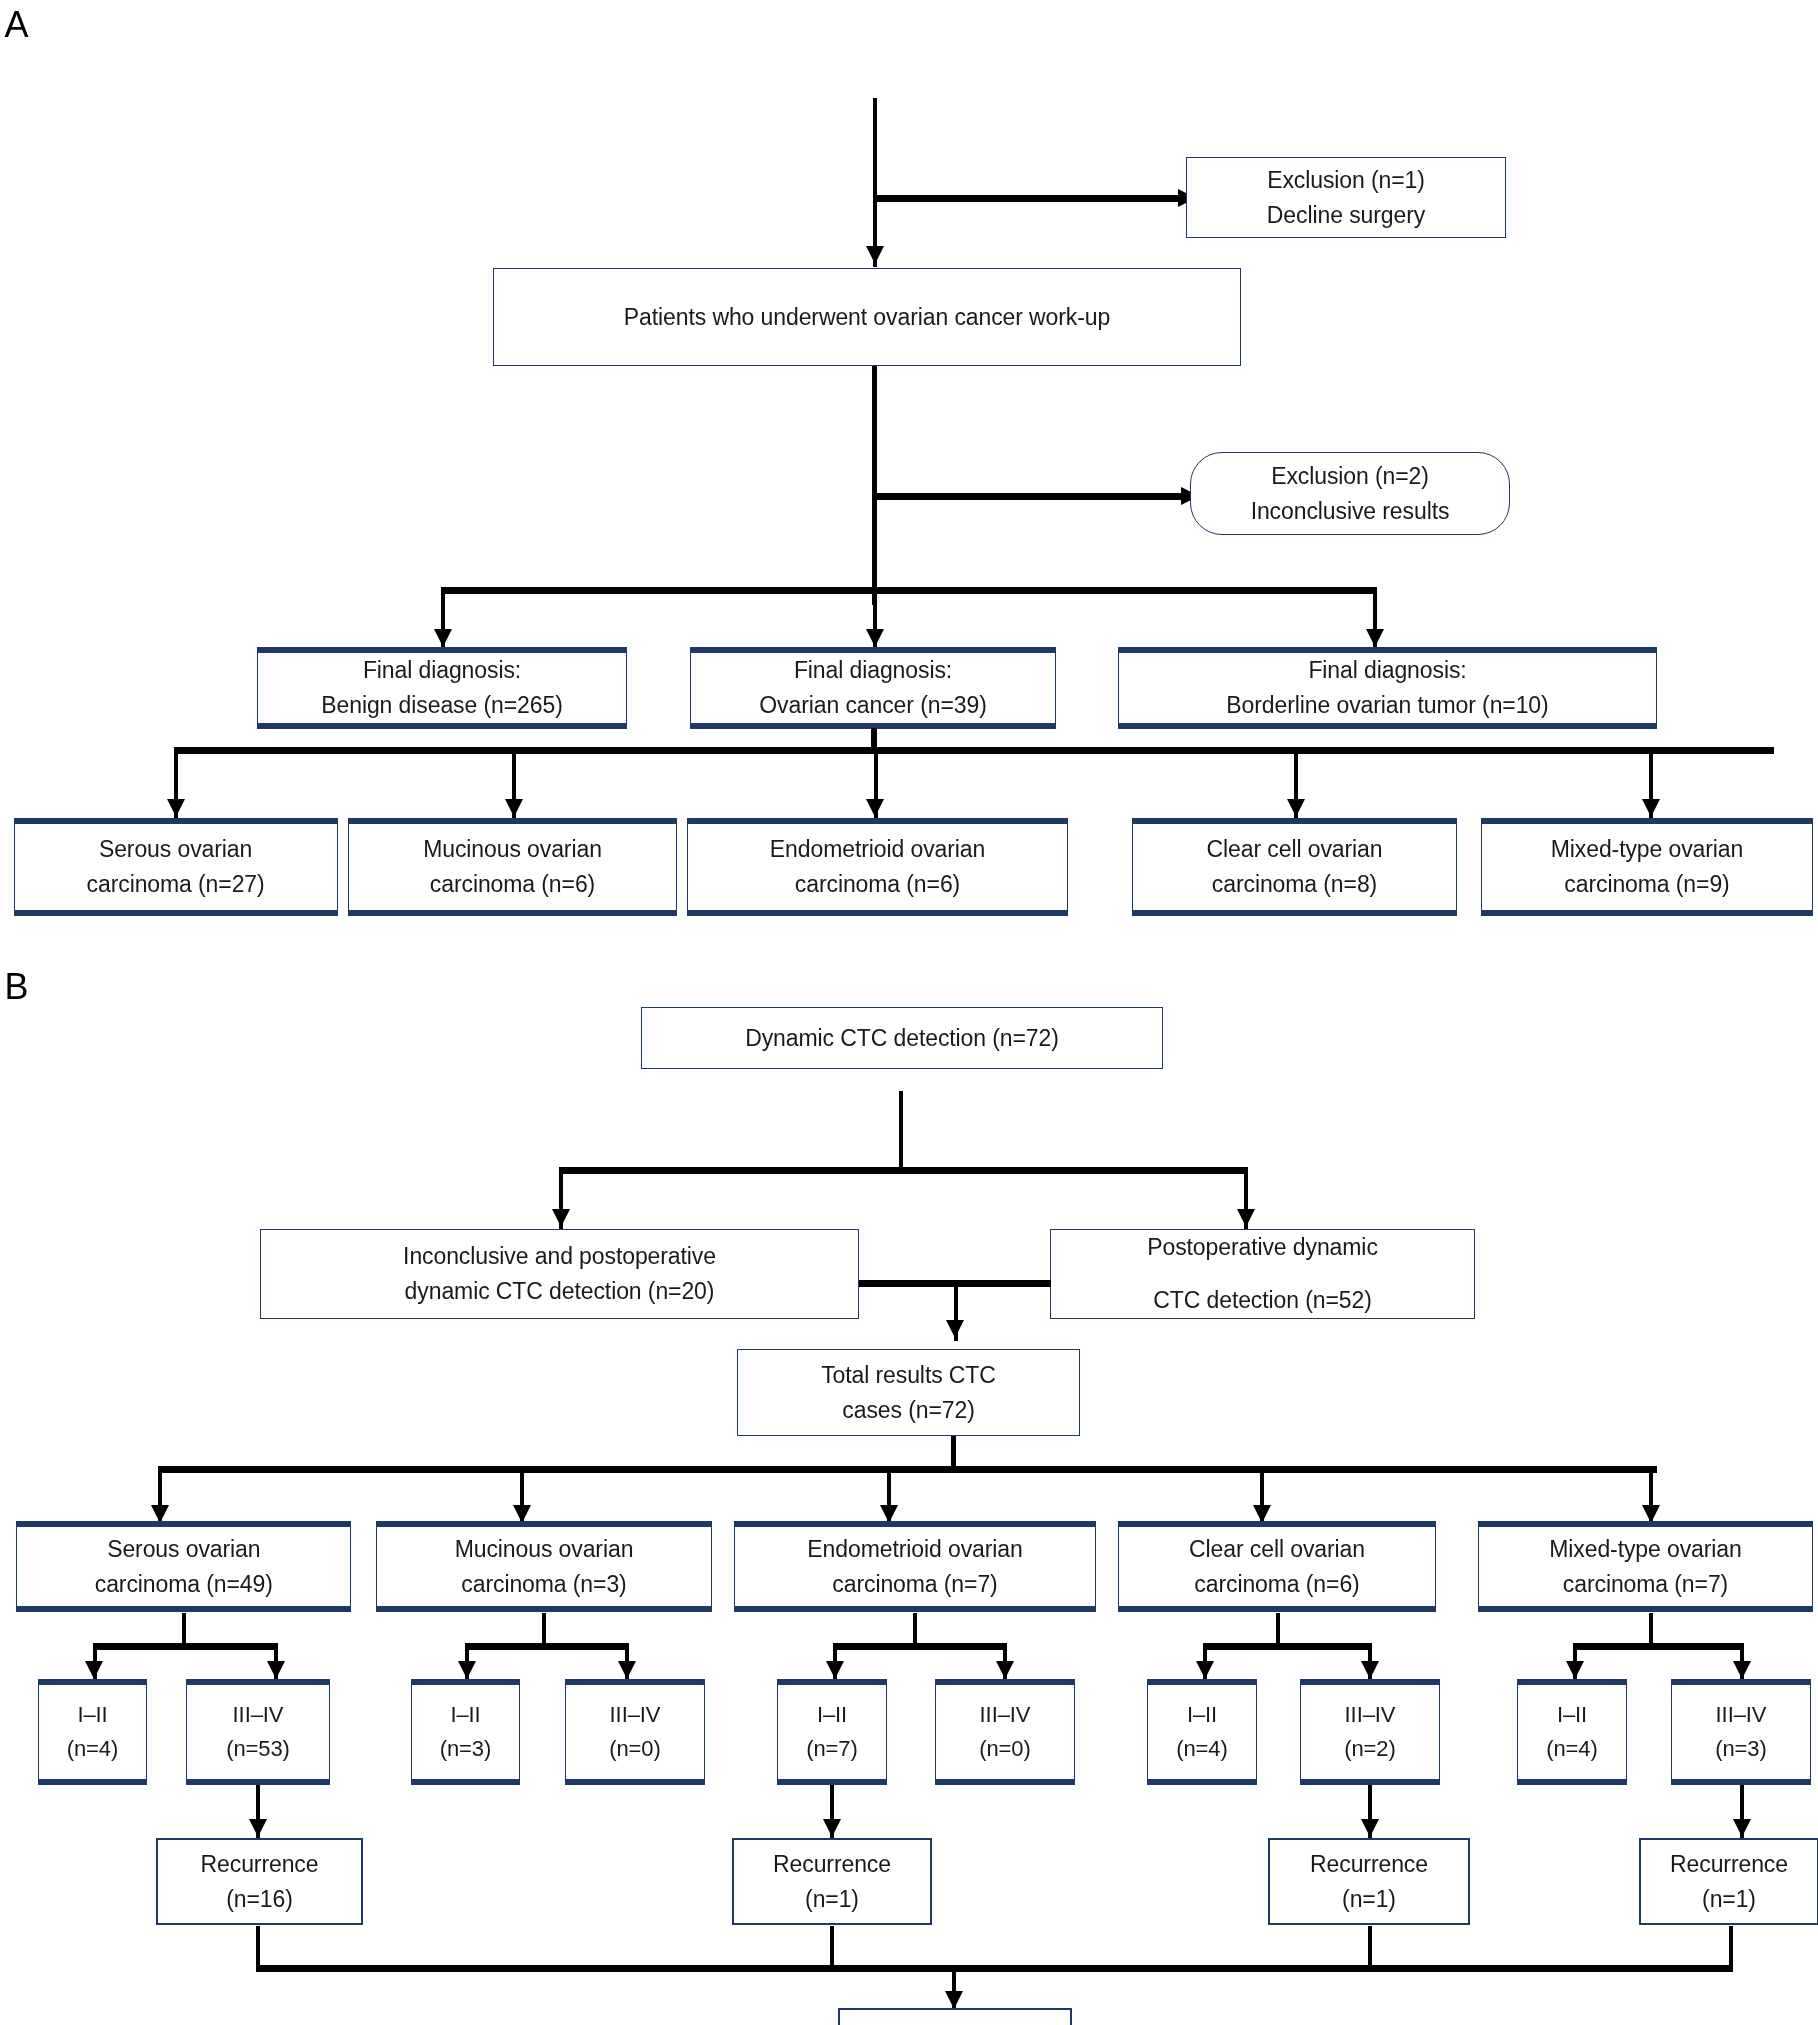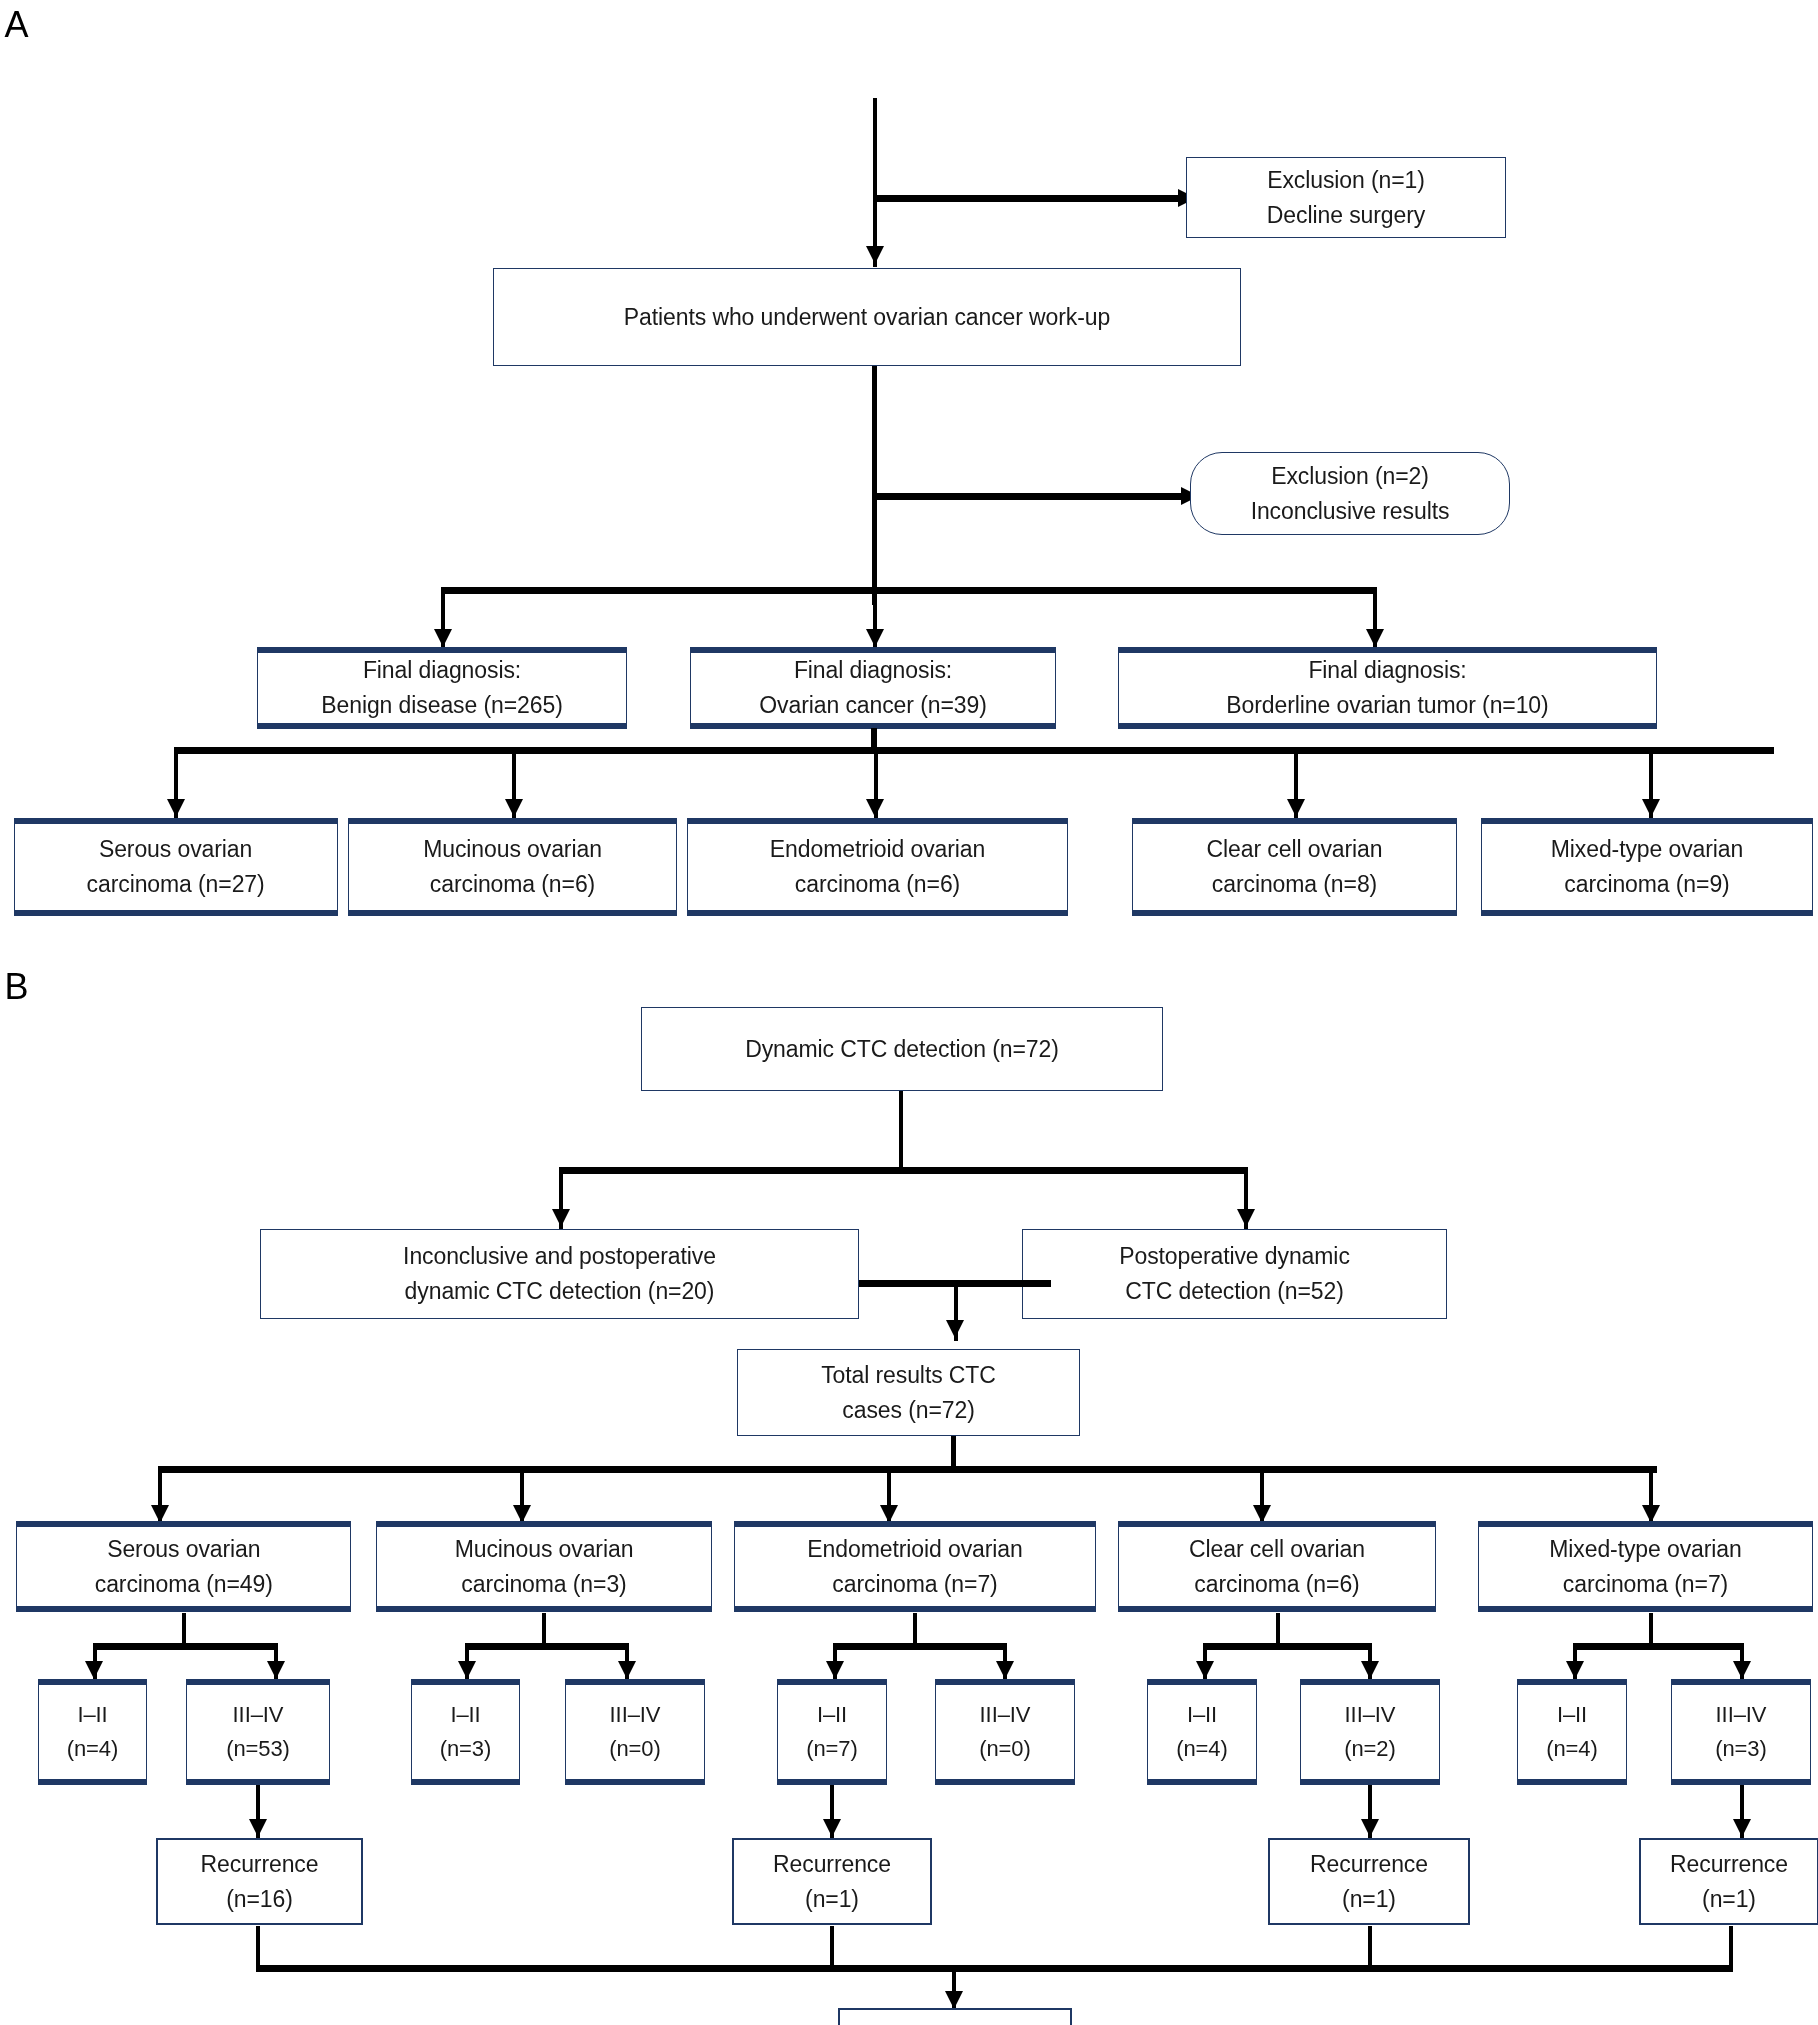--- a/index.html
+++ b/index.html
@@ -148,36 +148,36 @@
     <span class="ln">Clear cell ovarian</span>
     <span class="ln">carcinoma (n=8)</span>
   </div>
   <div class="box" style="left:1481px;top:818px;width:332px;height:98px;">
     <span class="ln">Mixed-type ovarian</span>
     <span class="ln">carcinoma (n=9)</span>
   </div>
 
   <div class="panel-label" style="left:4.4px;top:966px;">B</div>
 
-  <div class="box thin" style="left:641px;top:1007px;width:522px;height:84px;">
+  <div class="box thin" style="left:641px;top:1007px;width:522px;height:62px;">
     <span class="ln">Dynamic CTC detection (n=72)</span>
   </div>
 
   <div class="v" style="left:899px;top:1091px;height:81px;"></div>
   <div class="hth" style="left:559px;top:1167px;width:688px;"></div>
   <div class="v" style="left:559px;top:1167px;height:65px;"></div>
   <div class="arrow" style="left:552px;top:1209px;"></div>
   <div class="v" style="left:1244px;top:1167px;height:65px;"></div>
   <div class="arrow" style="left:1237px;top:1209px;"></div>
 
   <div class="box thin" style="left:260px;top:1229px;width:599px;height:90px;">
     <span class="ln">Inconclusive and postoperative</span>
     <span class="ln">dynamic CTC detection (n=20)</span>
   </div>
-  <div class="box thin" style="left:1022px;top:1229px;width:425px;height:90px;">
+  <div class="box thin" style="left:1050px;top:1229px;width:425px;height:90px;justify-content:space-between;">
     <span class="ln">Postoperative dynamic</span>
     <span class="ln">CTC detection (n=52)</span>
   </div>
 
   <div class="hth" style="left:859px;top:1280px;width:192px;"></div>
   <div class="v" style="left:954px;top:1280px;height:61px;"></div>
   <div class="arrow" style="left:946px;top:1320px;"></div>
 
   <div class="box thin" style="left:737px;top:1349px;width:343px;height:87px;">
     <span class="ln">Total results CTC</span>

